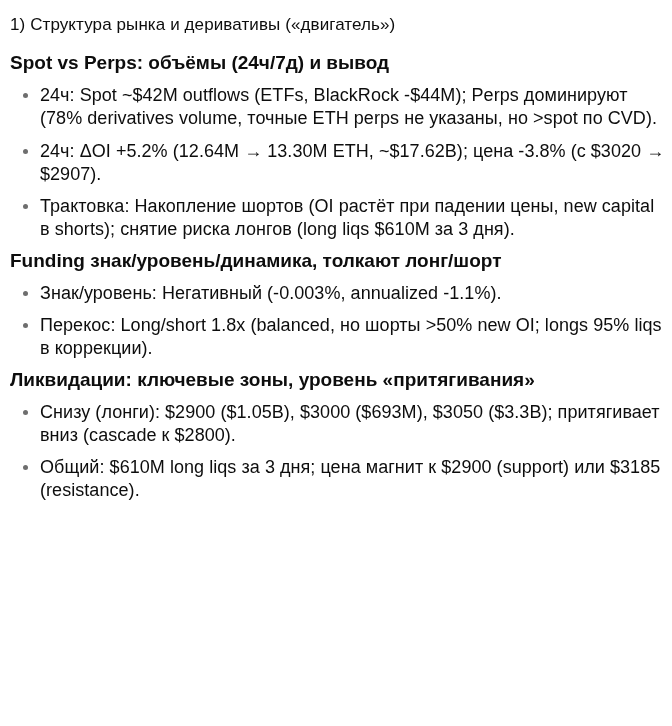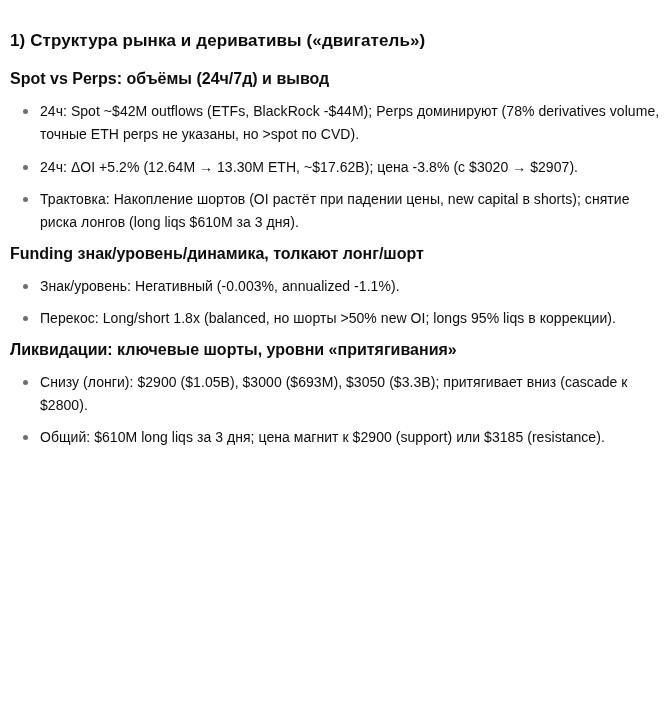--- a/index.html
+++ b/index.html
@@ -9,40 +9,40 @@
     height: 726px;
     background: #ffffff;
     font-family: "Liberation Sans", "DejaVu Sans", sans-serif;
     color: #0d0d0d;
     padding: 13px 6px 0 10px;
     overflow: hidden;
     -webkit-font-smoothing: antialiased;
   }
   .doc-title {
     font-size: 17px;
-    font-weight: 700;
+    font-weight: 400;
     line-height: 23px;
-    margin: 16px 0 17px 0;
+    margin: 0 0 17px 0;
     letter-spacing: 0.1px;
   }
   .section-heading {
-    font-size: 16px;
+    font-size: 19px;
     font-weight: 700;
     line-height: 19px;
     margin: 0 0 12px 0;
   }
   .section { margin: 0; }
   .bullet-list {
     list-style: none;
     margin: 0 0 10px 0;
     padding: 0 0 0 30px;
   }
   .bullet-item {
     position: relative;
-    font-size: 14px;
+    font-size: 18px;
     line-height: 23px;
     margin: 0 0 9px 0;
     letter-spacing: 0.05px;
   }
   .bullet-dot {
     position: absolute;
     left: -17px;
     top: 9px;
     width: 5px;
     height: 5px;
@@ -69,20 +69,20 @@
         </ul>
       </section>
       <section class="section">
         <h2 class="section-heading">Funding знак/уровень/динамика, толкают лонг/шорт</h2>
         <ul class="bullet-list">
           <li class="bullet-item"><span class="bullet-dot" style="background: rgb(110, 110, 110);"></span>Знак/уровень: Негативный (-0.003%, annualized -1.1%).</li>
           <li class="bullet-item"><span class="bullet-dot" style="background: rgb(110, 110, 110);"></span>Перекос: Long/short 1.8x (balanced, но шорты &gt;50% new OI; longs 95% liqs в коррекции).</li>
         </ul>
       </section>
       <section class="section">
-        <h2 class="section-heading">Ликвидации: ключевые шорты, уровни «притягивания»</h2>
+        <h2 class="section-heading">Ликвидации: ключевые зоны, уровень «притягивания»</h2>
         <ul class="bullet-list">
           <li class="bullet-item"><span class="bullet-dot" style="background: rgb(110, 110, 110);"></span>Снизу (лонги): $2900 ($1.05B), $3000 ($693M), $3050 ($3.3B); притягивает вниз (cascade к $2800).</li>
           <li class="bullet-item"><span class="bullet-dot" style="background: rgb(110, 110, 110);"></span>Общий: $610M long liqs за 3 дня; цена магнит к $2900 (support) или $3185 (resistance).</li>
         </ul>
       </section>
     </div>
 </main>
 
 </body></html>

